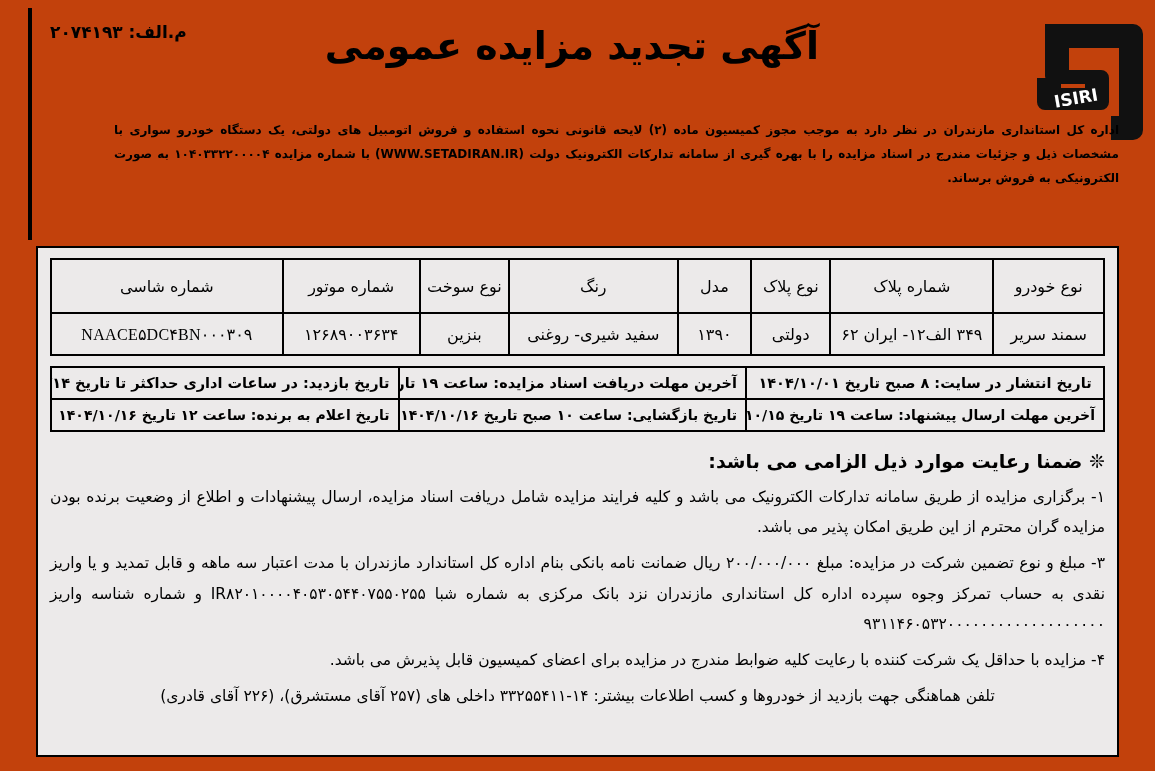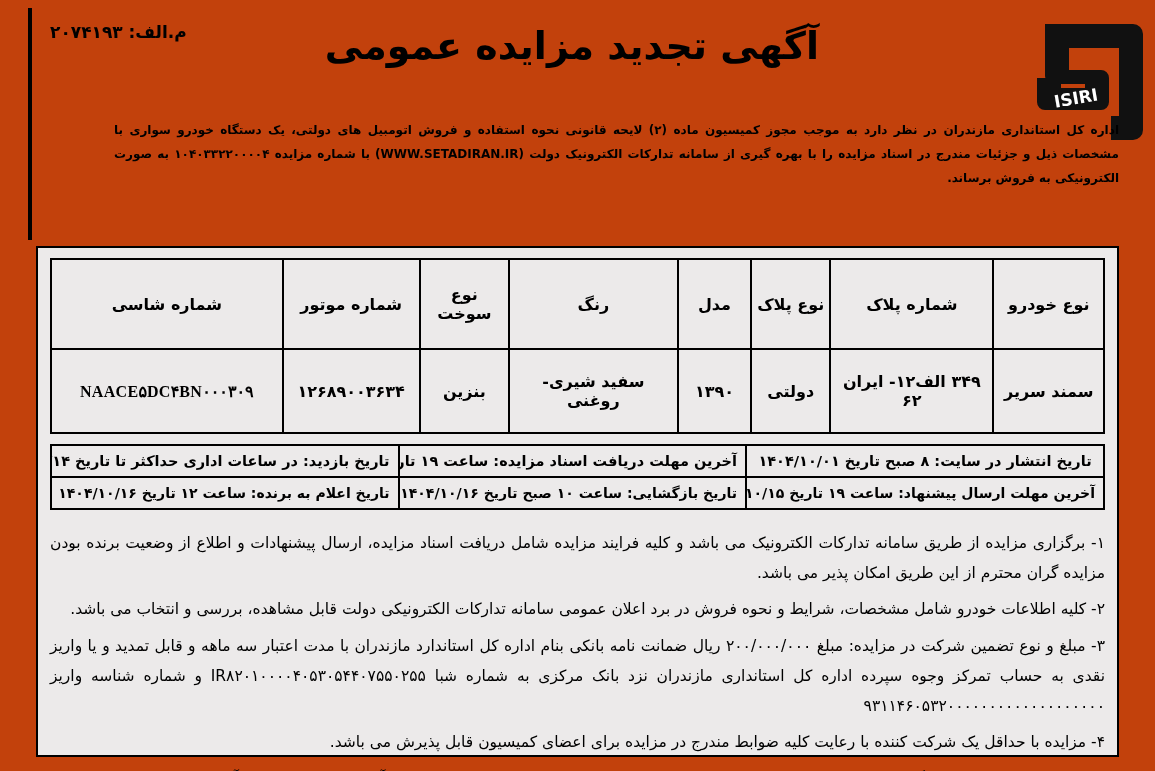--- a/index.html
+++ b/index.html
@@ -100,22 +100,22 @@
     border-collapse: collapse;
     table-layout: fixed;
     direction: rtl;
   }
   table.spec th,
   table.spec td {
     border: 2px solid #000000;
     text-align: center;
     vertical-align: middle;
     font-size: 16px;
-    font-weight: bold;
-    padding: 22px 3px;
+    font-weight: normal;
+    padding: 4px 3px;
     background: #eceaea;
   }
   table.spec th { height: 44px; }
   table.spec td { height: 32px; border-radius: 21px; }
   td.vin {
     font-family: "Liberation Serif", "DejaVu Serif", serif;
     font-size: 17px;
     letter-spacing: 0.3px;
   }
 
@@ -232,21 +232,21 @@
         </tr>
         <tr class="row2">
           <td>آخرین مهلت ارسال پیشنهاد: ساعت ۱۹ تاریخ ۱۴۰۴/۱۰/۱۵</td>
           <td>تاریخ بازگشایی: ساعت ۱۰ صبح تاریخ ۱۴۰۴/۱۰/۱۶</td>
           <td>تاریخ اعلام به برنده: ساعت ۱۲ تاریخ ۱۴۰۴/۱۰/۱۶</td>
         </tr>
       </tbody>
     </table>
 
     <div class="notes">
+      <p class="notes-title">❊ ضمنا رعایت موارد ذیل الزامی می باشد:</p>
       <p class="note">۱- برگزاری مزایده از طریق سامانه تدارکات الکترونیک می باشد و کلیه فرایند مزایده شامل دریافت اسناد مزایده، ارسال پیشنهادات و اطلاع از وضعیت برنده بودن مزایده گران محترم از این طریق امکان پذیر می باشد.</p>
-      <p class="note">۲- کلیه اطلاعات خودرو شامل مشخصات، شرایط و نحوه فروش در برد اعلان عمومی سامانه تدارکات الکترونیکی دولت قابل مشاهده، بررسی و انتخاب می باشد.</p>
       <p class="note">۳- مبلغ و نوع تضمین شرکت در مزایده: مبلغ ۲۰۰/۰۰۰/۰۰۰ ریال ضمانت نامه بانکی بنام اداره کل استاندارد مازندران با مدت اعتبار سه ماهه و قابل تمدید و یا واریز نقدی به حساب تمرکز وجوه سپرده اداره کل استانداری مازندران نزد بانک مرکزی به شماره شبا IR۸۲۰۱۰۰۰۰۴۰۵۳۰۵۴۴۰۷۵۵۰۲۵۵ و شماره شناسه واریز ۹۳۱۱۴۶۰۵۳۲۰۰۰۰۰۰۰۰۰۰۰۰۰۰۰۰۰۰۰</p>
       <p class="note">۴- مزایده با حداقل یک شرکت کننده با رعایت کلیه ضوابط مندرج در مزایده برای اعضای کمیسیون قابل پذیرش می باشد.</p>
       <p class="note last">تلفن هماهنگی جهت بازدید از خودروها و کسب اطلاعات بیشتر: ۱۴-۳۳۲۵۵۴۱۱ داخلی های (۲۵۷ آقای مستشرق)، (۲۲۶ آقای قادری)</p>
     </div>
 
   </div>
 </div>
 
 </body></html>

